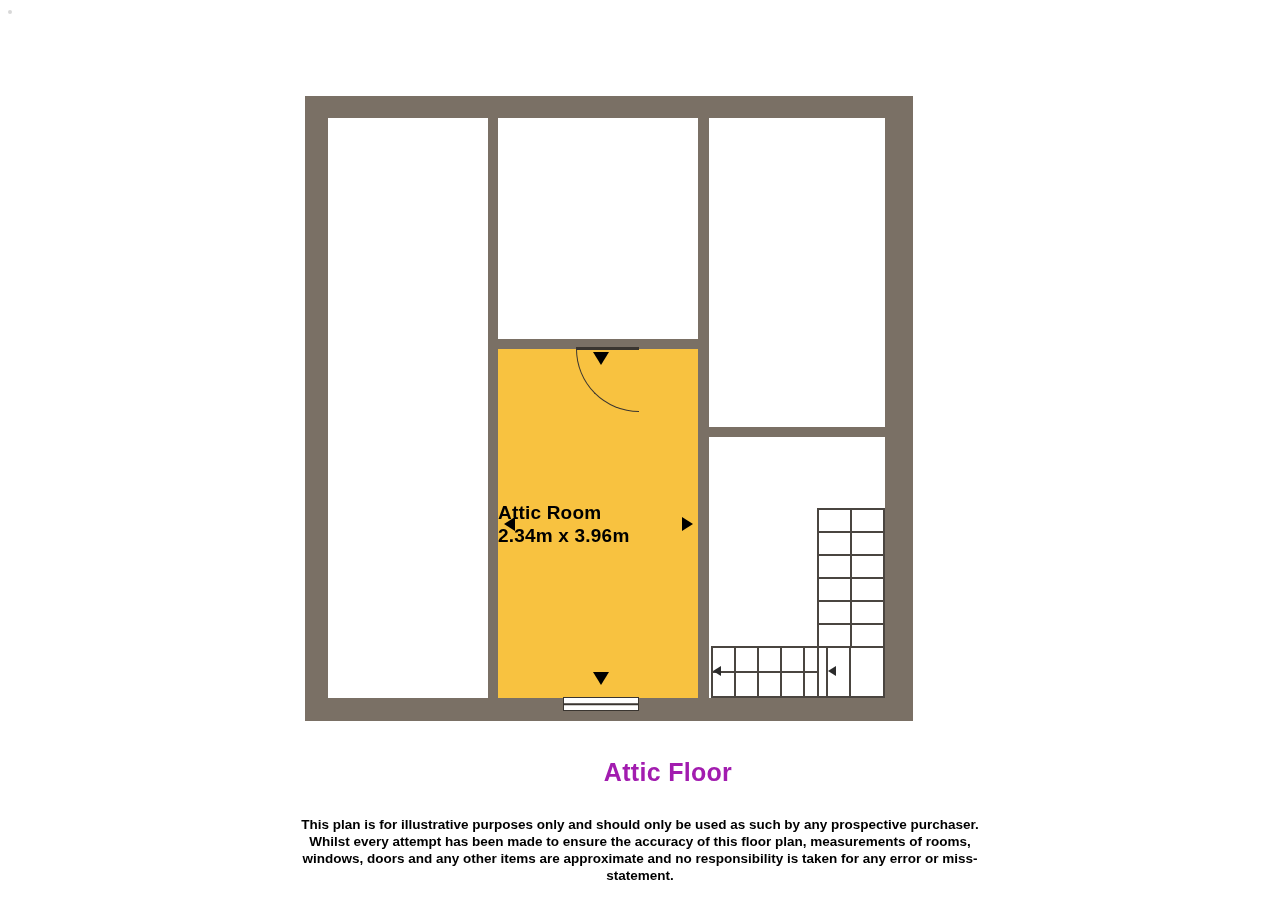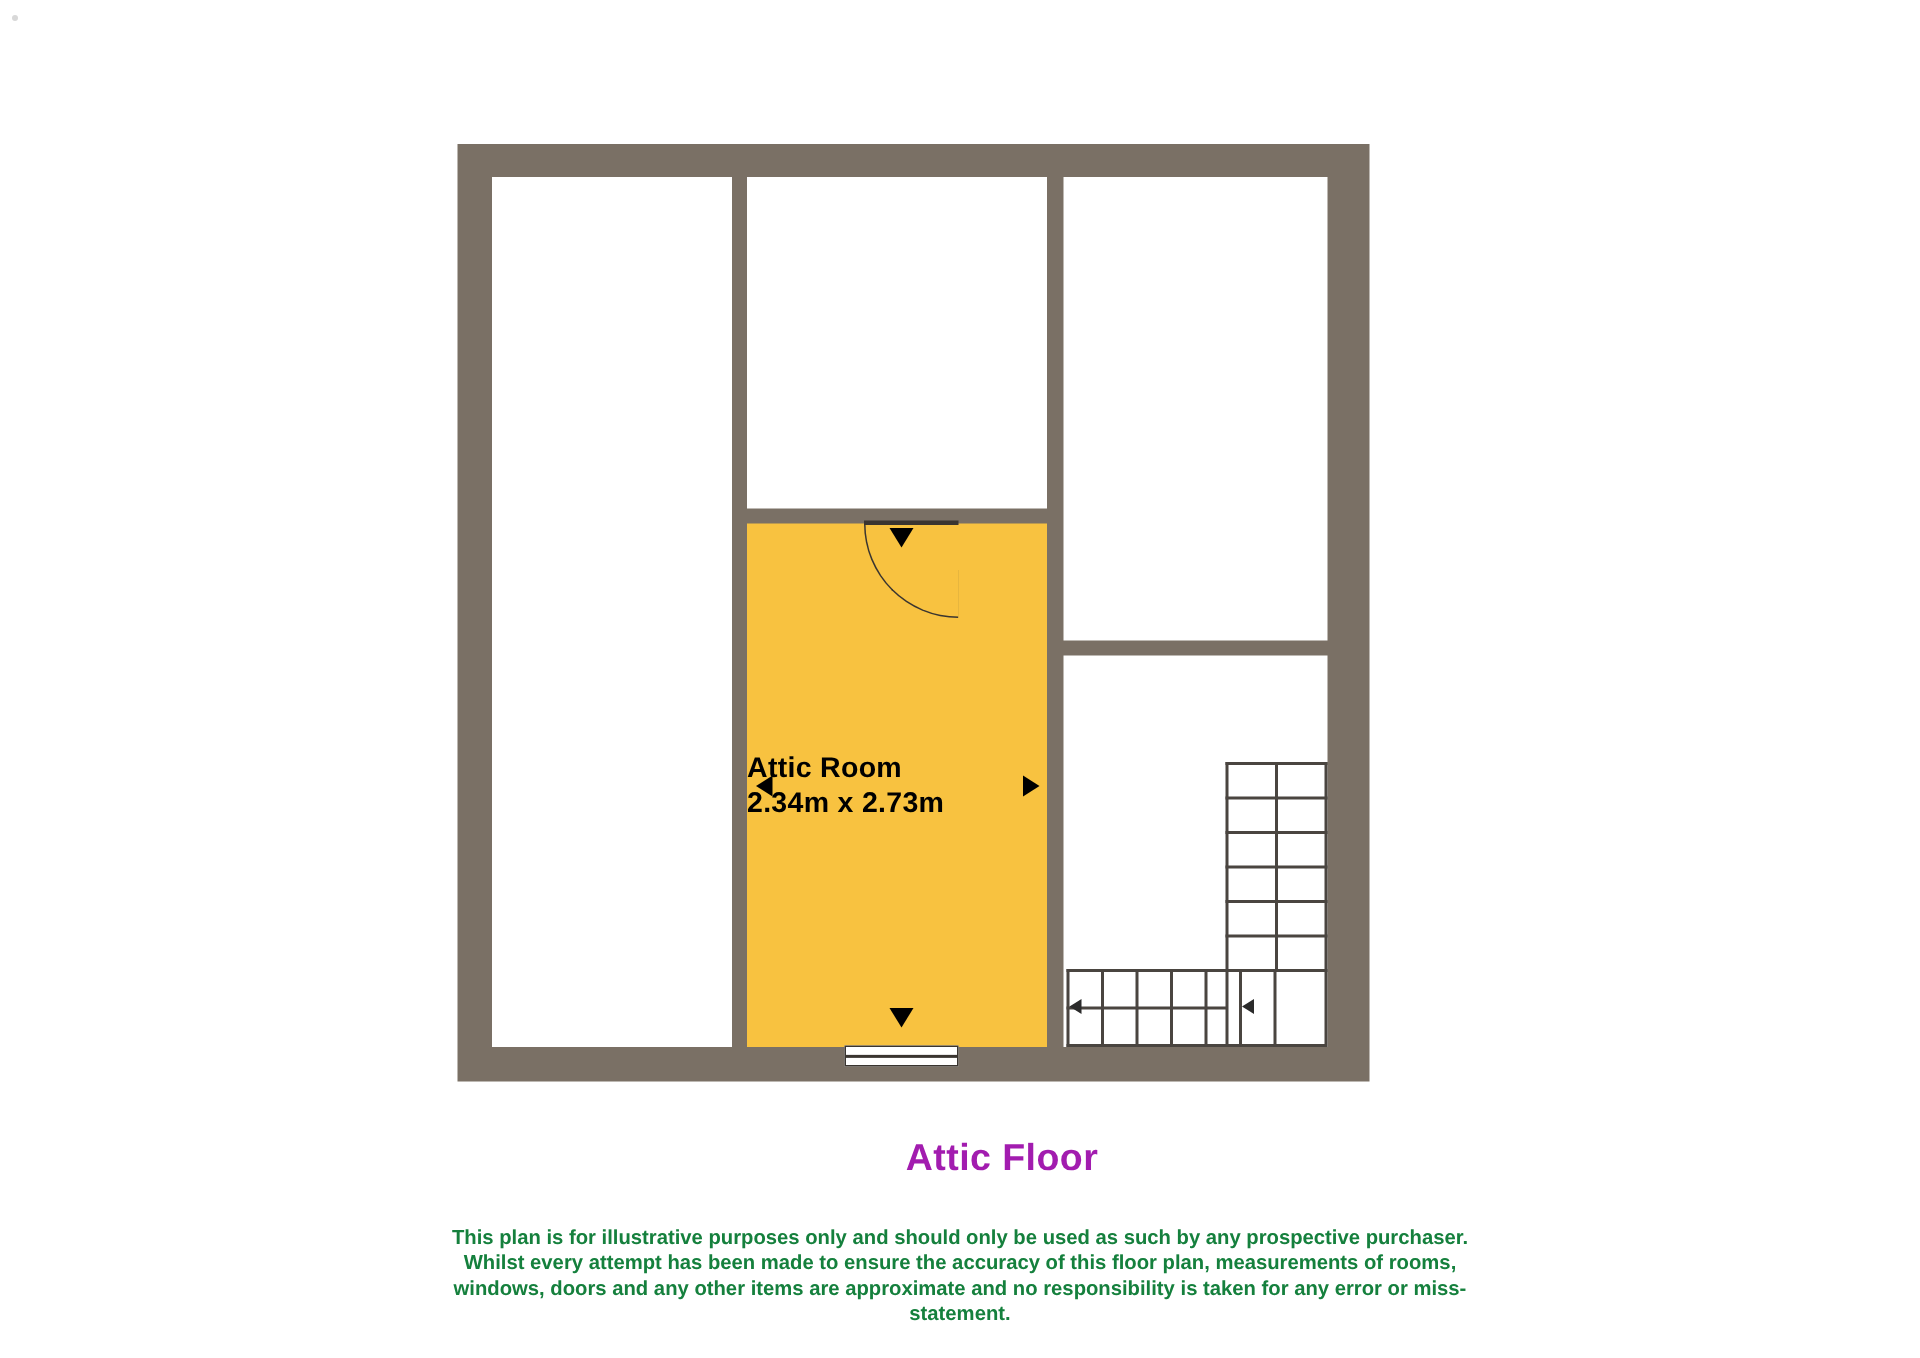--- a/index.html
+++ b/index.html
@@ -136,21 +136,21 @@
   }
   .disclaimer {
     position: absolute;
     left: 290px;
     top: 816px;
     width: 700px;
     text-align: center;
     font-size: 13.5px;
     font-weight: bold;
     line-height: 17px;
-    color: #15803d;
+    color: #000000;
   }
   .corner-dot {
     position: absolute;
     left: 8px;
     top: 10px;
     width: 4px;
     height: 4px;
     background: #d8d8d8;
     border-radius: 50%;
   }
@@ -181,21 +181,21 @@
 
     <div class="arrow down" style="left:288px; top:256px;"></div>
 
     <div class="arrow down" style="left:288px; top:576px;"></div>
 
     <div class="arrow left" style="left:199px; top:421px;"></div>
     <div class="arrow right" style="left:377px; top:421px;"></div>
 
     <div class="room-label" style="left:193px; top:405px; width:200px;">
       <div>Attic Room</div>
-      <div>2.34m x 2.73m</div>
+      <div>2.34m x 3.96m</div>
     </div>
 
     <div class="window" style="left:258px; top:601px; width:76px; height:14px;">
       <div class="pane"></div>
     </div>
 
     <div class="stairs" style="left:392px; top:408px; width:188px; height:194px;">
 
       <div class="tread" style="left:120px; top:4px;  width:68px; height:1.5px;"></div>
       <div class="tread" style="left:120px; top:4px;  width:1.5px; height:188px;"></div>

